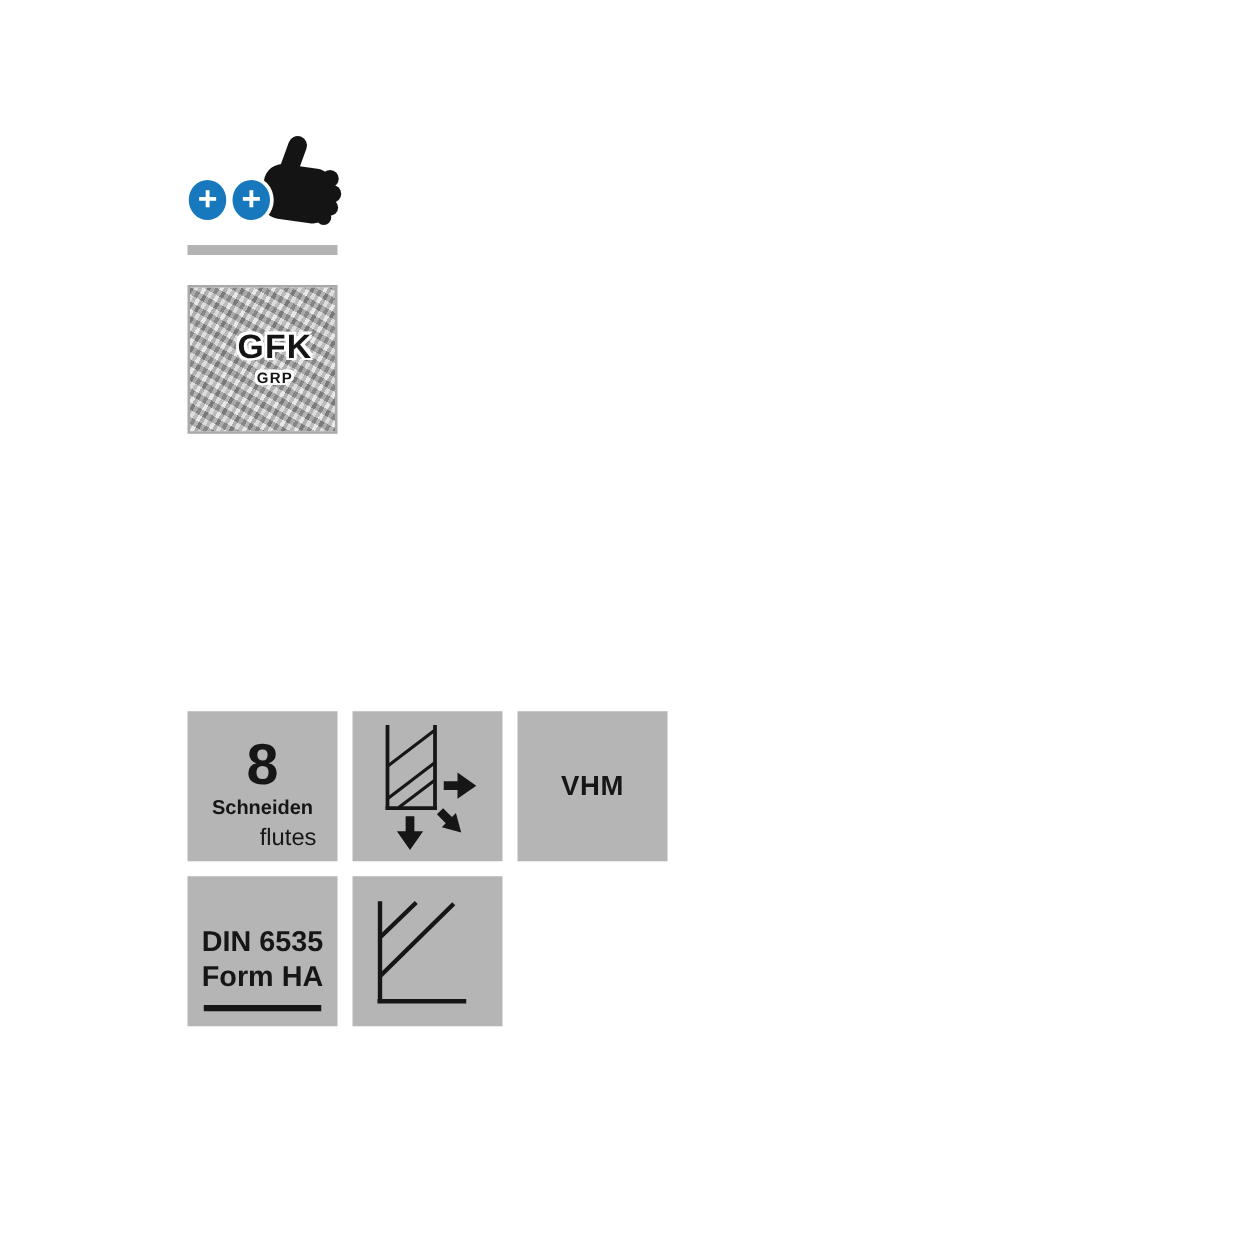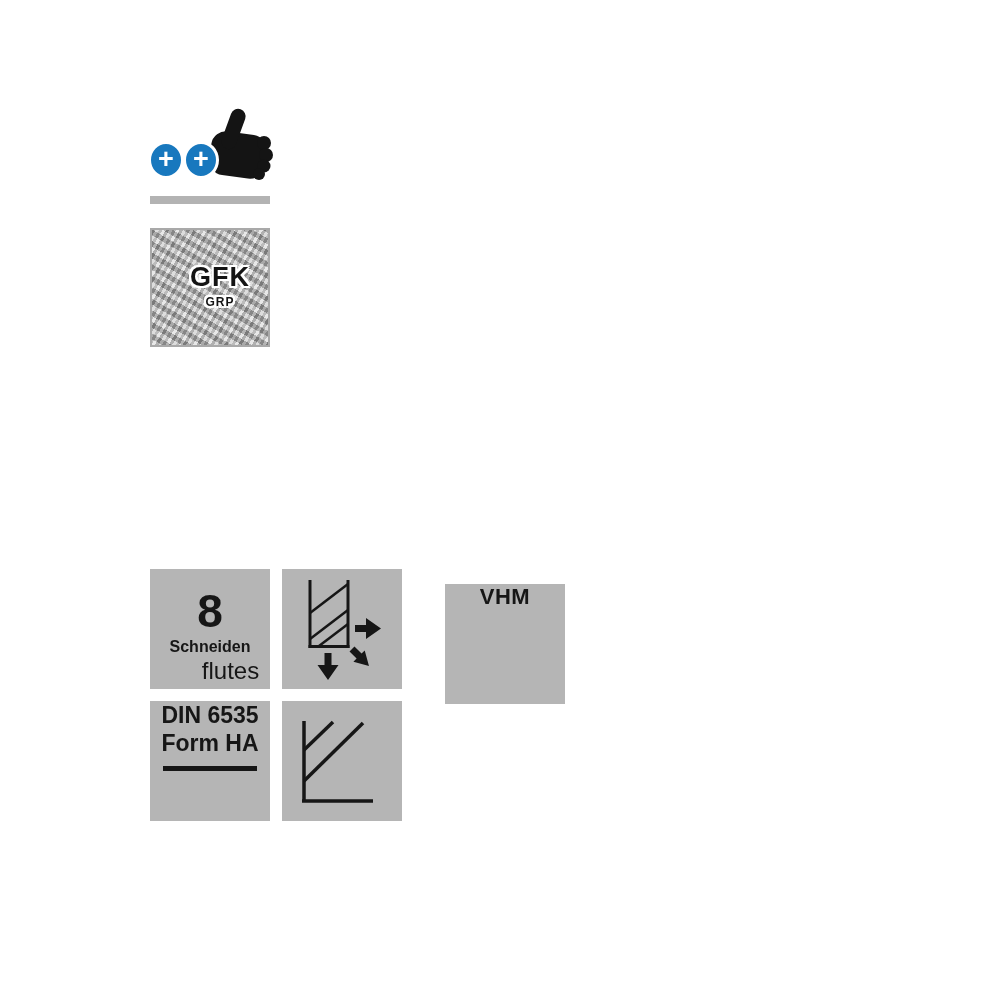--- a/index.html
+++ b/index.html
@@ -48,27 +48,27 @@
     margin-left: 20px;
   }
 
   
   .tile{
     position:absolute;width:120px;height:120px;background:#b5b5b5;
     display:flex;flex-direction:column;align-items:center;box-sizing:border-box;
   }
   .tile.t-flutes{left:150px;top:569px;padding-top:18px;}
   .tile.t-directions{left:282px;top:569px;}
-  .tile.t-vhm{left:414px;top:584px;margin-left:31px;}
-  .tile.t-din{left:150px;top:701px;}
+  .tile.t-vhm{left:414px;top:569px;justify-content:center;}
+  .tile.t-din{left:150px;top:701px;padding-top:26px;justify-content:center;}
   .tile.t-ramp{left:282px;top:701px;}
 
   .big-number{font-size:46px;font-weight:bold;line-height:48px;}
   .tile-line-bold{font-size:16px;font-weight:bold;line-height:24px;}
-  .tile-line{font-size:24px;line-height:24px;margin-left:41px;}
+  .tile-line{font-size:19px;line-height:24px;margin-left:41px;}
   .vhm-label{font-size:22px;font-weight:bold;letter-spacing:0.5px;}
   .din-line{font-size:23px;font-weight:bold;line-height:28px;}
   .shank-bar{width:94px;height:5px;background:#161616;margin-top:9px;}
   .tile svg{display:block;}
 </style>
 </head>
 <body>
 
 <div class="stage">
 

